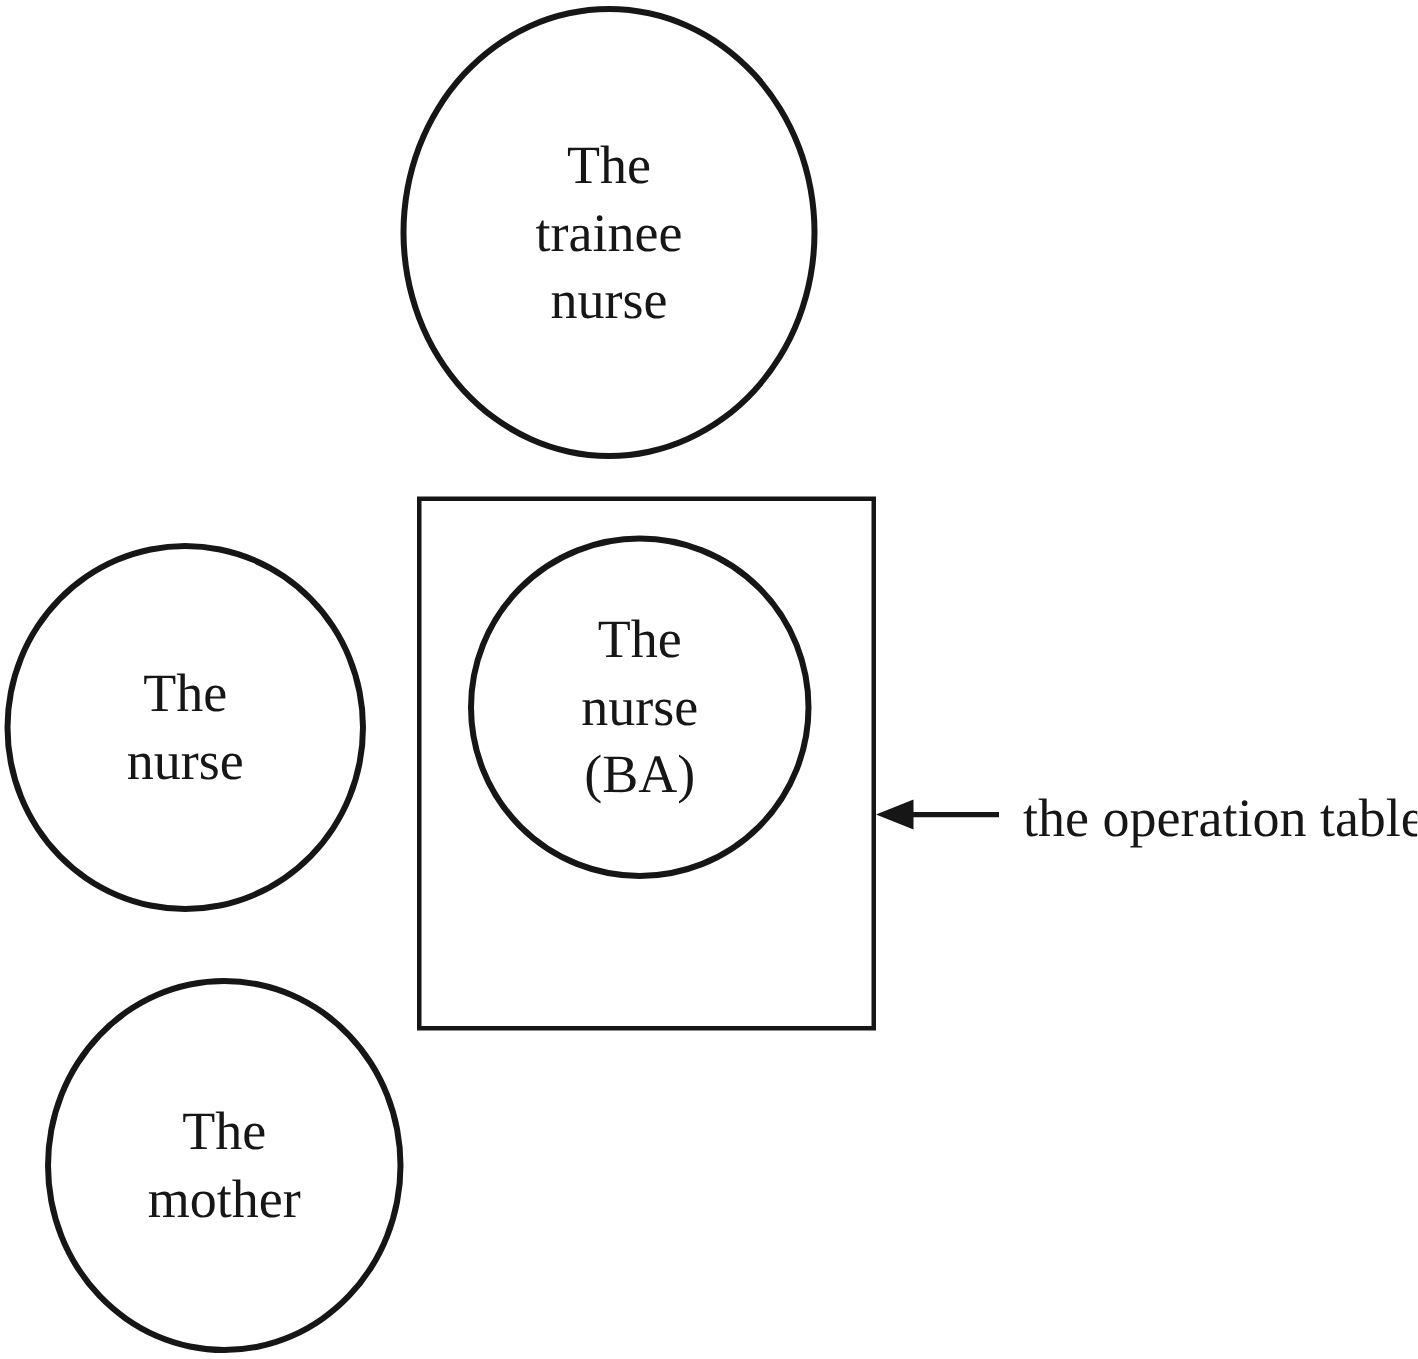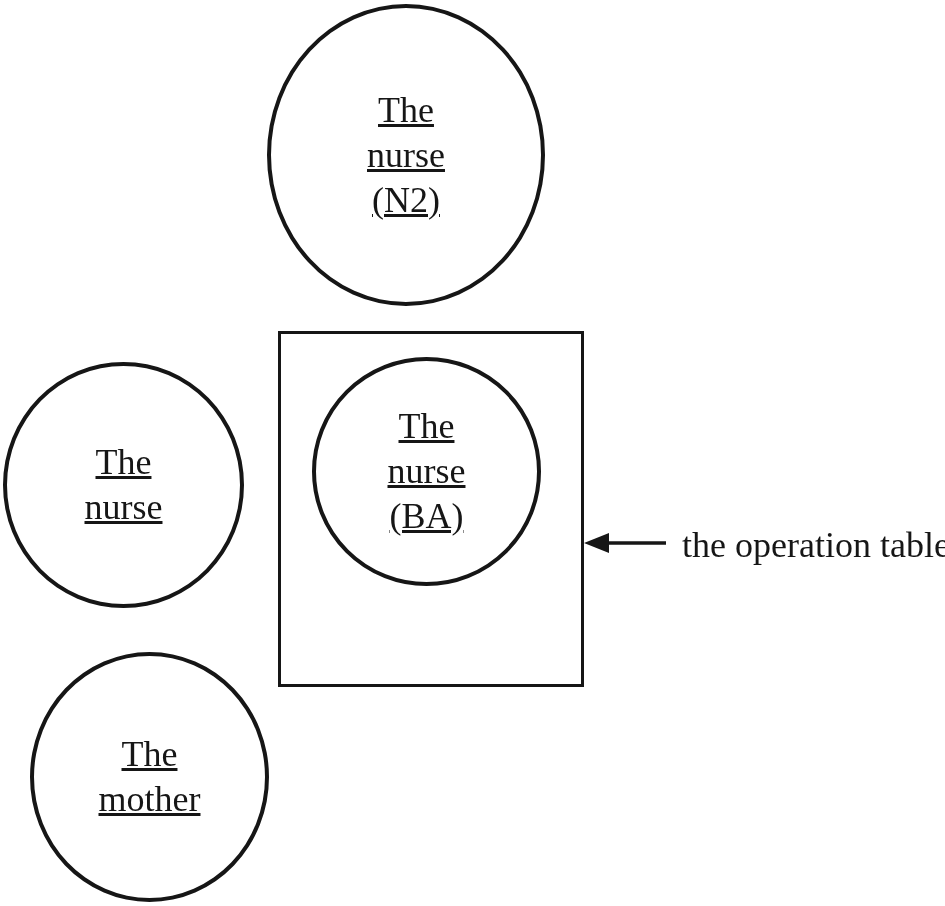--- a/index.html
+++ b/index.html
@@ -20,21 +20,20 @@
     position: absolute;
     box-sizing: border-box;
     background: #ffffff;
     display: flex;
     align-items: center;
     justify-content: center;
   }
   .ellipse {
     border: 4px solid #161616;
     border-radius: 50%;
-    text-decoration: underline;
   }
   .rect {
     border: 3px solid #161616;
   }
   .node-label {
     text-align: center;
     font-size: 36px;
     line-height: 45px;
     white-space: nowrap;
   }
@@ -68,22 +67,22 @@
   }
 </style>
 </head>
 <body>
 
 <div id="canvas">
 
   <div class="shape ellipse" id="node-trainee-nurse">
     <div class="node-label">
       <div>The</div>
+      <div>trainee</div>
       <div>nurse</div>
-      <div>(N2)</div>
     </div>
   </div>
 
   <div class="shape rect" id="operation-table-rect"></div>
 
   <div class="shape ellipse" id="node-nurse">
     <div class="node-label">
       <div>The</div>
       <div>nurse</div>
     </div>

